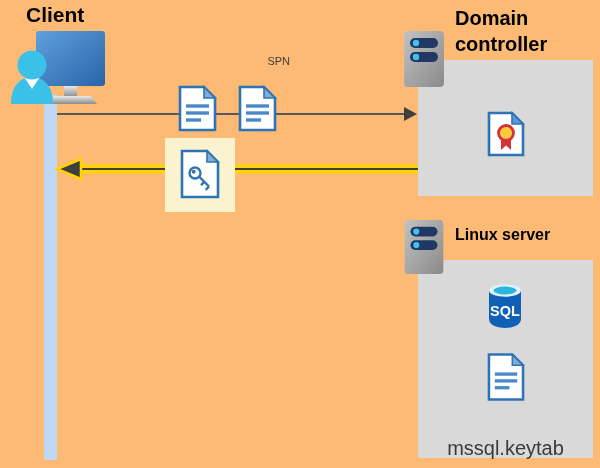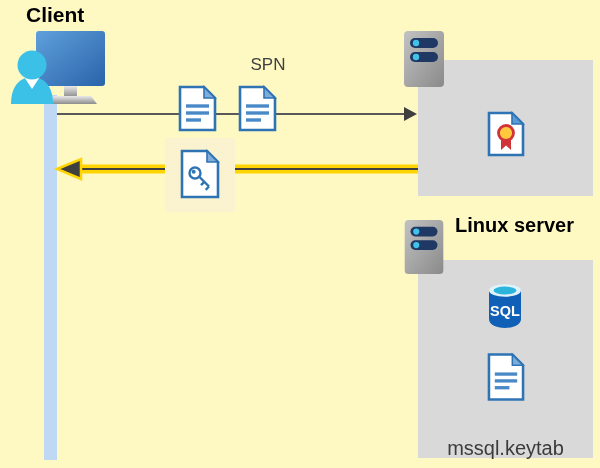--- a/index.html
+++ b/index.html
@@ -1,40 +1,40 @@
 <!DOCTYPE html>
 <html><head>
 <meta charset="utf-8">
 <style>
   html,body{margin:0;padding:0;background:#fff;}
   #canvas{
-    position:relative;width:600px;height:468px;background:#fef9c3;overflow:hidden;
+    position:relative;width:600px;height:468px;background:#fdba74;overflow:hidden;
     font-family:"Liberation Sans", sans-serif;
   }
   .abs{position:absolute;}
   .title{font-weight:bold;color:#000;}
   #client-label{left:26px;top:3px;font-size:21px;}
   #client-icon{left:8px;top:28px;width:100px;height:78px;z-index:3;}
   #client-bar{left:44px;top:95px;width:13px;height:365px;background:#BFD8F4;z-index:1;}
   #gray-arrow-line{left:57px;top:113px;width:352px;height:2px;background:#595959;z-index:1;}
   #gray-arrow-head{left:404px;top:107px;width:0;height:0;
     border-top:7px solid transparent;border-bottom:7px solid transparent;
     border-left:13px solid #3F3F3F;z-index:1;}
   #tgt-label{left:166px;top:55px;width:64px;text-align:center;font-size:17px;color:#404040;}
-  #spn-label{left:236px;top:55px;width:64px;text-align:center;font-size:17px;color:#404040;}
+  #spn-label{left:226px;top:55px;width:64px;text-align:right;font-size:11px;color:#404040;}
   #tgt-doc{left:178px;top:85px;width:39px;height:47px;z-index:2;}
   #spn-doc{left:238px;top:85px;width:39px;height:47px;z-index:2;}
   #yellow-arrow{left:54px;top:155px;width:366px;height:28px;z-index:1;}
   #highlight-box{left:165px;top:138px;width:70px;height:74px;background:#FBF2CF;z-index:2;}
   #key-doc{left:180px;top:149px;width:40px;height:50px;z-index:3;}
   #dc-label{left:455px;top:5px;width:125px;font-size:20px;line-height:26px;}
   #dc-server-icon{left:403px;top:30px;width:42px;height:58px;z-index:3;}
   #dc-box{left:418px;top:60px;width:175px;height:136px;background:#D9D9D9;z-index:1;}
   #cert-icon{left:487px;top:111px;width:38px;height:46px;z-index:2;}
-  #linux-label{left:455px;top:214px;width:140px;font-size:20px;}
+  #linux-label{left:455px;top:226px;width:140px;font-size:16px;}
   #linux-server-icon{left:403px;top:219px;width:42px;height:56px;z-index:3;}
   #linux-box{left:418px;top:260px;width:175px;height:198px;background:#D9D9D9;z-index:1;}
   #sql-icon{left:486px;top:282px;width:38px;height:48px;z-index:2;}
   #linux-doc{left:487px;top:352px;width:38px;height:50px;z-index:2;}
   #keytab-label{left:418px;top:417px;width:175px;text-align:center;font-size:20px;color:#3B3B3B;z-index:2;margin-top:20px;}
 </style>
 </head>
 <body>
 
 <div id="canvas">
@@ -100,20 +100,21 @@
     <path d="M27 2 V13 H38 Z" fill="#7FACD8" stroke="#2E74B5" stroke-width="1.6"></path>
     <g stroke="#2E74B5" stroke-width="2.4" fill="none">
       <circle cx="15" cy="24" r="5.5"></circle>
       <circle cx="13.7" cy="22.7" r="0.8" fill="#2E74B5"></circle>
       <path d="M19.5 28 L29 37.5"></path>
       <path d="M24.3 32.8 L21 36.1"></path>
       <path d="M29 37.5 L25.7 40.8"></path>
     </g>
   </svg>
 
+  <div class="abs title" id="dc-label">Domain controller</div>
   <div class="abs" id="dc-box"></div>
 
   <svg class="abs" id="dc-server-icon" viewBox="0 0 42 58">
     <defs>
       <linearGradient id="gsrv" x1="0" y1="0" x2="1" y2="1">
         <stop offset="0" stop-color="#C2C2C2"></stop>
           <stop offset="1" stop-color="#8A8A8A"></stop>
       </linearGradient>
     </defs>
     <rect x="1" y="1" width="40" height="56" rx="4" fill="url(#gsrv)"></rect>

